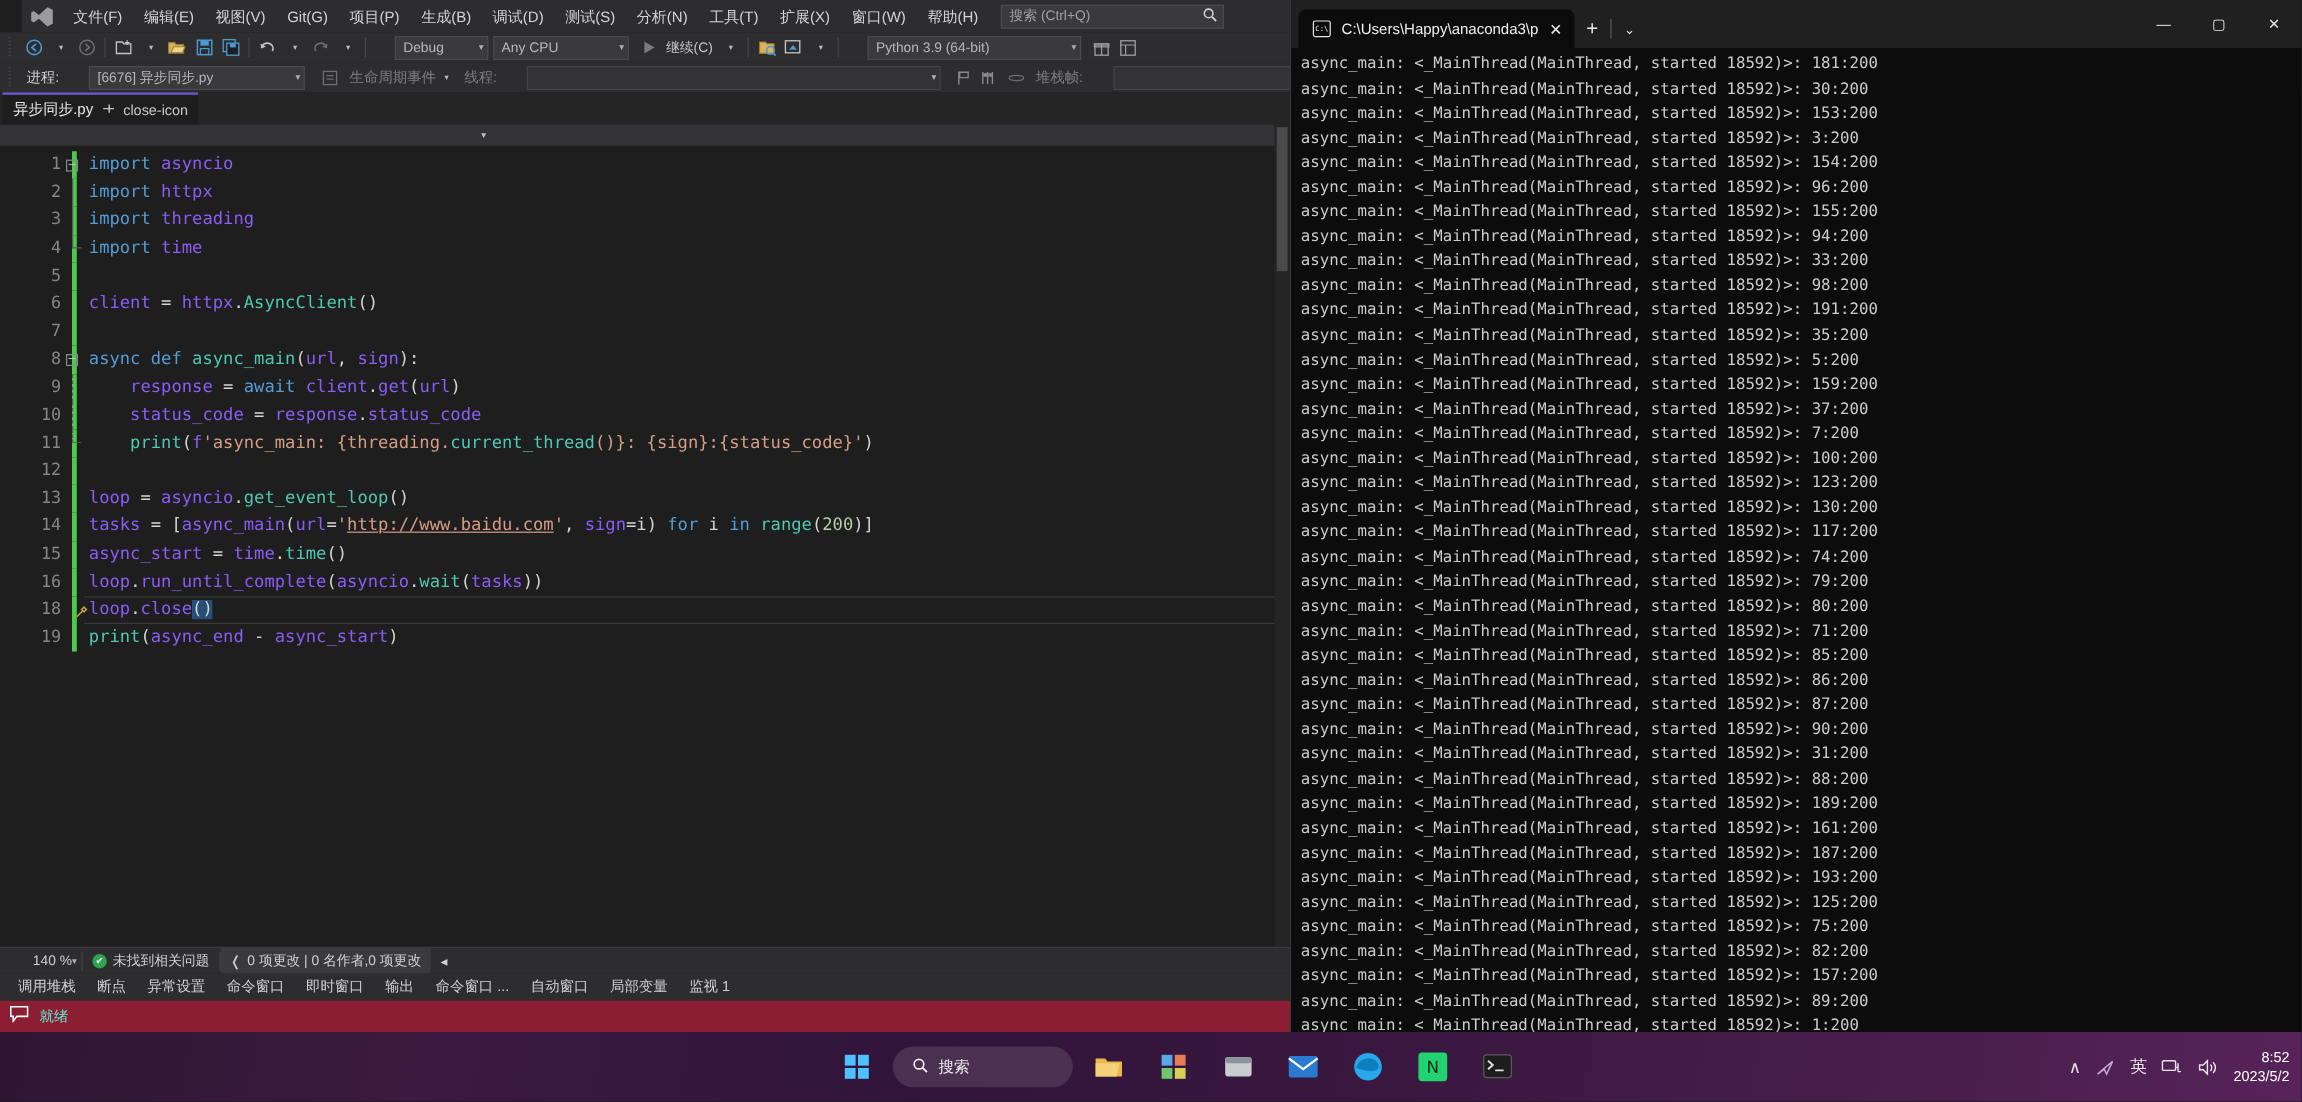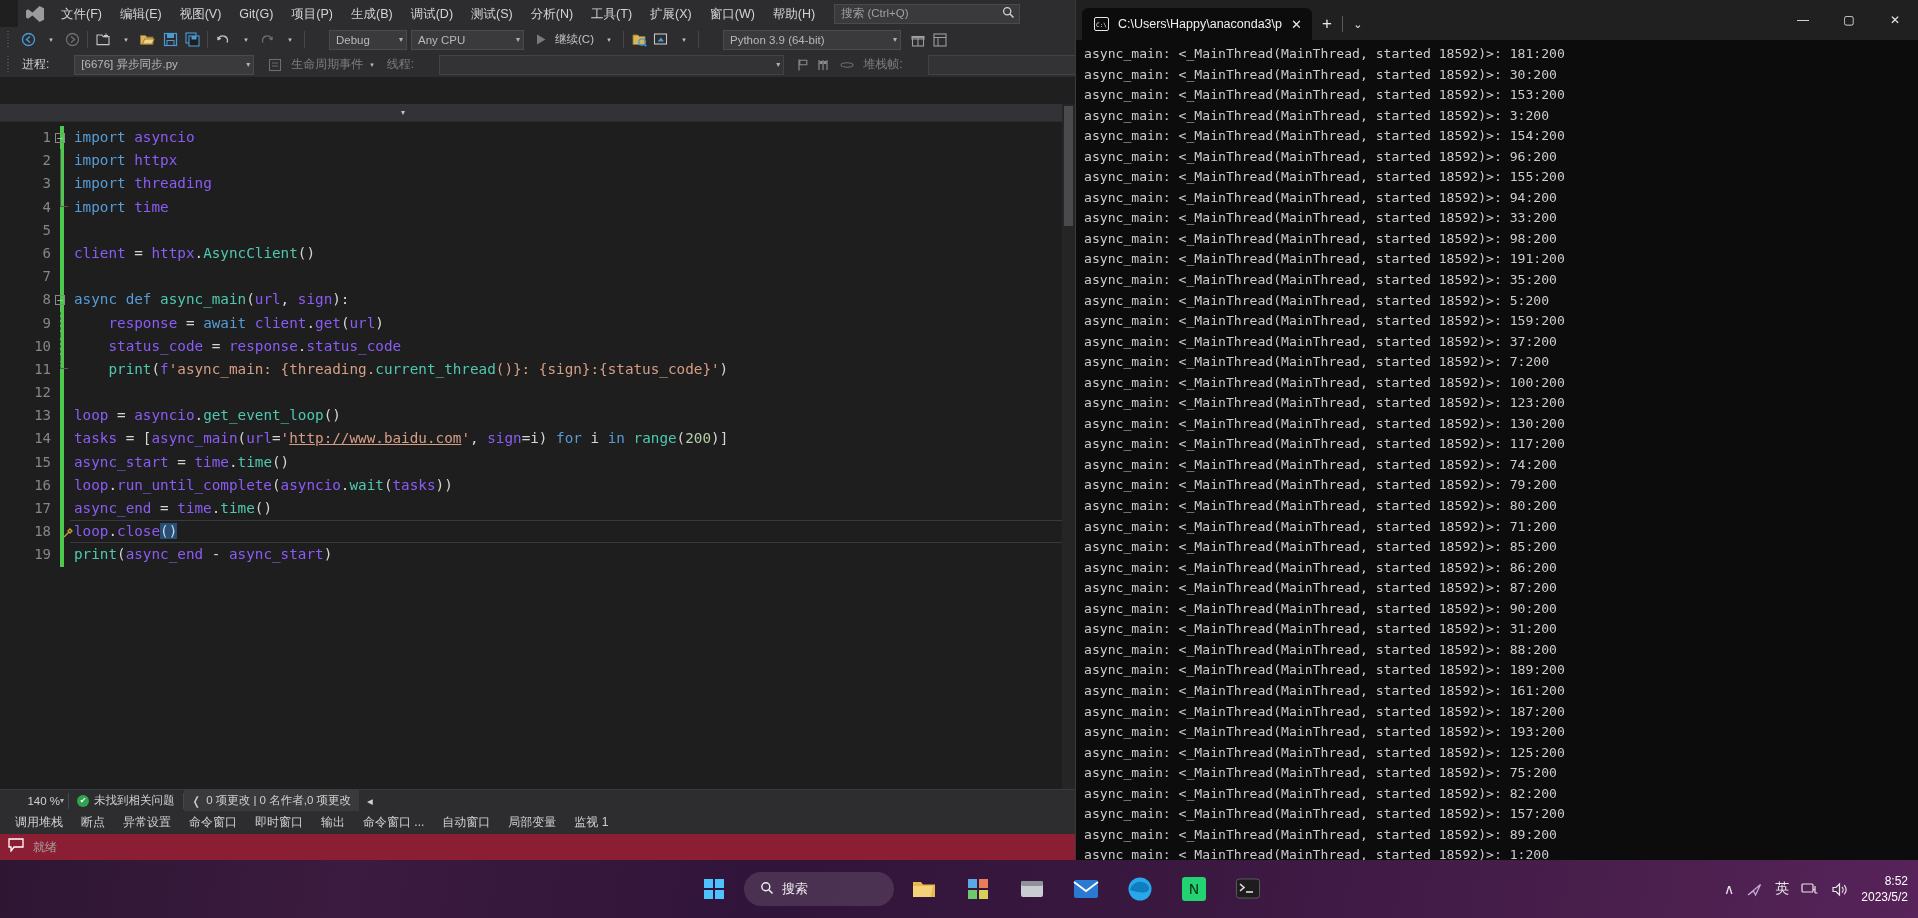--- a/index.html
+++ b/index.html
@@ -194,21 +194,21 @@
     position: absolute; left: 0; top: 811px; width: 1075px; height: 23px;
     background: #2d2d30; display: flex; align-items: center; padding-left: 6px;
   }
   .tw-tab { font-size: 12px; color: #d0d0d0; padding: 3px 9px; white-space: nowrap; }
 
   
   .vs-status {
     position: absolute; left: 0; top: 834px; width: 1075px; height: 26px;
     background: #8b1e33; display: flex; align-items: center; gap: 9px; padding-left: 8px;
   }
-  .vs-status .txt { font-size: 12px; color: #a3a3a3; }
+  .vs-status .txt { font-size: 12px; color: #5eead4; }
 
   
   .desktop-fill {
     position: absolute; left: 1075px; top: 0; width: 843px; height: 860px;
     background: #1f1f1f;
   }
 
   
   .term {
     position: absolute; left: 1075px; top: 0;
@@ -489,20 +489,31 @@
             <ellipse cx="8" cy="7" rx="6" ry="2.2" fill="none" stroke="#6d6d6d" stroke-width="1.1"></ellipse>
           </svg>
       </div>
       <div class="tlabel dim">堆栈帧:</div>
       <div class="tcombo" style="width:590px;background:#333336;border-color:#434346">
         <span></span>
         <span class="arrow">▾</span>
       </div>
     </div>
 
+    <div class="tabstrip">
+      <div class="doctab">
+        <span class="name">异步同步.py</span>
+        <span class="pin">
+          <svg width="11" height="11" viewBox="0 0 11 11">
+              <path d="M1 5.5h5M6 2v7M6 5.5h4" stroke="#c8c8c8" stroke-width="1.2" fill="none"></path>
+            </svg>
+        </span>
+        <span class="x">close-icon</span>
+      </div>
+    </div>
 
     <div class="editor-wrap">
       <div class="editor-navbar">
         <span class="nb-caret">▾</span>
       </div>
       <div class="code-area" id="code-area">
           <div class="code-line"><div class="gutter">1</div><div class="changebar"></div><div class="codetext"><span class="foldbox">−</span><span class="kw">import</span><span class="pun"> </span><span class="id">asyncio</span></div></div>
           <div class="code-line"><div class="gutter">2</div><div class="changebar"></div><div class="codetext"><span class="vline"></span><span class="kw">import</span><span class="pun"> </span><span class="id">httpx</span></div></div>
           <div class="code-line"><div class="gutter">3</div><div class="changebar"></div><div class="codetext"><span class="vline"></span><span class="kw">import</span><span class="pun"> </span><span class="id">threading</span></div></div>
           <div class="code-line"><div class="gutter">4</div><div class="changebar"></div><div class="codetext"><span class="vline elbow"></span><span class="kw">import</span><span class="pun"> </span><span class="id">time</span></div></div>
@@ -511,21 +522,20 @@
           <div class="code-line"><div class="gutter">7</div><div class="changebar"></div><div class="codetext"></div></div>
           <div class="code-line"><div class="gutter">8</div><div class="changebar"></div><div class="codetext"><span class="foldbox">−</span><span class="kw">async</span><span class="pun"> </span><span class="kw">def</span><span class="pun"> </span><span class="fn">async_main</span><span class="pun">(</span><span class="id">url</span><span class="pun">, </span><span class="id">sign</span><span class="pun">):</span></div></div>
           <div class="code-line"><div class="gutter">9</div><div class="changebar"></div><div class="codetext"><span class="vline dash"></span><span class="id">    response</span><span class="pun"> = </span><span class="kw">await</span><span class="pun"> </span><span class="id">client</span><span class="pun">.</span><span class="id">get</span><span class="pun">(</span><span class="id">url</span><span class="pun">)</span></div></div>
           <div class="code-line"><div class="gutter">10</div><div class="changebar"></div><div class="codetext"><span class="vline dash"></span><span class="id">    status_code</span><span class="pun"> = </span><span class="id">response</span><span class="pun">.</span><span class="id">status_code</span></div></div>
           <div class="code-line"><div class="gutter">11</div><div class="changebar"></div><div class="codetext"><span class="vline elbow dash"></span><span class="fn">    print</span><span class="pun">(</span><span class="id">f</span><span class="str">'async_main: {threading.</span><span class="fn">current_thread</span><span class="str">()}: {sign}:{status_code}'</span><span class="pun">)</span></div></div>
           <div class="code-line"><div class="gutter">12</div><div class="changebar"></div><div class="codetext"></div></div>
           <div class="code-line"><div class="gutter">13</div><div class="changebar"></div><div class="codetext"><span class="id">loop</span><span class="pun"> = </span><span class="id">asyncio</span><span class="pun">.</span><span class="fn">get_event_loop</span><span class="pun">()</span></div></div>
           <div class="code-line"><div class="gutter">14</div><div class="changebar"></div><div class="codetext"><span class="id">tasks</span><span class="pun"> = [</span><span class="id">async_main</span><span class="pun">(</span><span class="id">url</span><span class="pun">=</span><span class="str">'</span><span class="link">http://www.baidu.com</span><span class="str">'</span><span class="pun">, </span><span class="id">sign</span><span class="pun">=i) </span><span class="kw">for</span><span class="pun"> i </span><span class="kw">in</span><span class="pun"> </span><span class="fn">range</span><span class="pun">(</span><span class="num">200</span><span class="pun">)]</span></div></div>
           <div class="code-line"><div class="gutter">15</div><div class="changebar"></div><div class="codetext"><span class="id">async_start</span><span class="pun"> = </span><span class="id">time</span><span class="pun">.</span><span class="fn">time</span><span class="pun">()</span></div></div>
           <div class="code-line"><div class="gutter">16</div><div class="changebar"></div><div class="codetext"><span class="id">loop</span><span class="pun">.</span><span class="id">run_until_complete</span><span class="pun">(</span><span class="id">asyncio</span><span class="pun">.</span><span class="fn">wait</span><span class="pun">(</span><span class="id">tasks</span><span class="pun">))</span></div></div>
-          <div class="code-line"><div class="gutter">17</div><div class="changebar"></div><div class="codetext"><span class="id">async_end</span><span class="pun"> = </span><span class="id">time</span><span class="pun">.</span><span class="fn">time</span><span class="pun">()</span></div></div>
           <div class="code-line"><div class="cursor-line-box"></div><div class="gutter">18</div><span class="bookmark-icon"><svg width="13" height="13" viewBox="0 0 13 13">
                 <path d="M2 11 L7 6 M6 5 L8 3 L10 5 L8 7 Z" stroke="#c8a13a" stroke-width="1.3" fill="none"></path>
               </svg></span><div class="changebar"></div><div class="codetext"><span class="id">loop</span><span class="pun">.</span><span class="id">close</span><span class="sel">()</span></div></div>
           <div class="code-line"><div class="gutter">19</div><div class="changebar"></div><div class="codetext"><span class="fn">print</span><span class="pun">(</span><span class="id">async_end</span><span class="pun"> - </span><span class="id">async_start</span><span class="pun">)</span></div></div>
         </div>
     </div>
 
     <div class="vs-scroll">
       <div class="vs-scroll-thumb"></div>
     </div>

